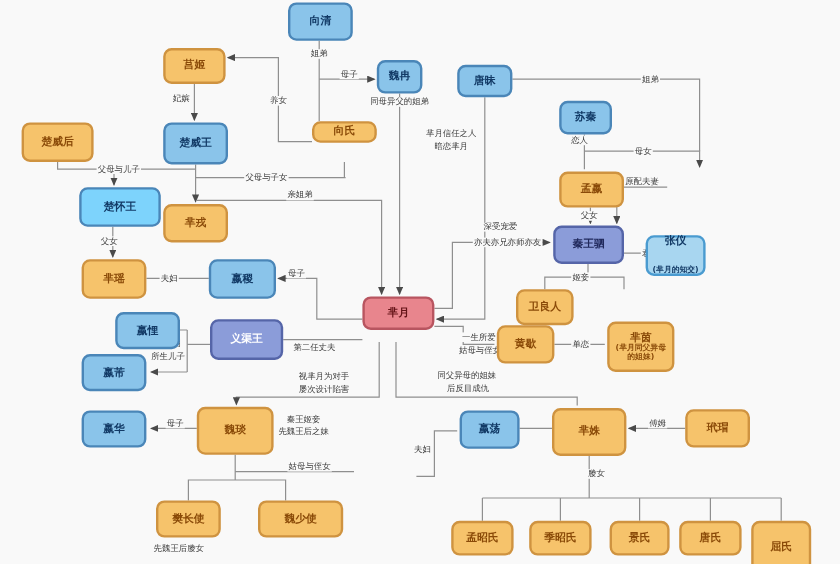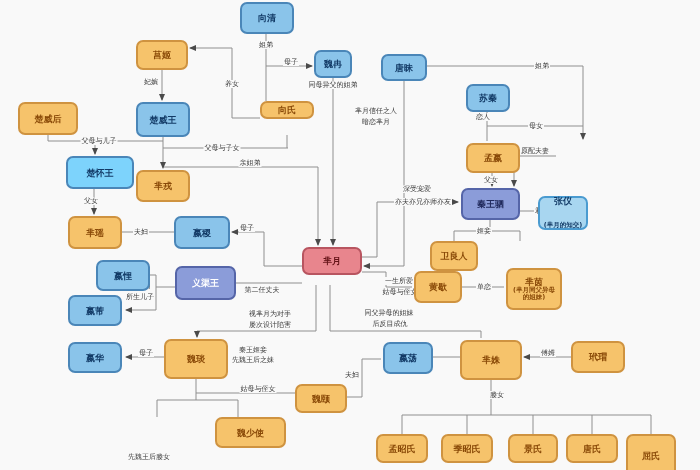--- a/index.html
+++ b/index.html
@@ -191,31 +191,31 @@
       <span>芈茵</span>
       <span class="sub">(芈月同父异母</span>
       <span class="sub">的姐妹)</span>
     </div>
     <div class="node" style="left: 68px; top: 342px; width: 54px; height: 31px; background: rgb(138, 196, 234); border-color: rgb(74, 134, 184); color: rgb(18, 58, 102);">
       <span>嬴华</span>
     </div>
     <div class="node" style="left: 164px; top: 339px; width: 64px; height: 40px; background: rgb(246, 195, 107); border-color: rgb(207, 147, 64); color: rgb(138, 74, 8);">
       <span>魏琰</span>
     </div>
-    <div class="node" style="left: 295px; top: 384px; width: 52px; height: 29px; background: rgb(246, 195, 107); border-color: rgb(207, 147, 64); color: rgb(138, 74, 8);">
-      <span>魏颐</span>
-    </div>
     <div class="node" style="left: 383px; top: 342px; width: 50px; height: 32px; background: rgb(138, 196, 234); border-color: rgb(74, 134, 184); color: rgb(18, 58, 102);">
       <span>嬴荡</span>
     </div>
     <div class="node" style="left: 460px; top: 340px; width: 62px; height: 40px; background: rgb(246, 195, 107); border-color: rgb(207, 147, 64); color: rgb(138, 74, 8);">
       <span>芈姝</span>
     </div>
     <div class="node" style="left: 571px; top: 341px; width: 54px; height: 32px; background: rgb(246, 195, 107); border-color: rgb(207, 147, 64); color: rgb(138, 74, 8);">
       <span>玳瑁</span>
+    </div>
+    <div class="node" style="left: 130px; top: 417px; width: 54px; height: 31px; background: rgb(246, 195, 107); border-color: rgb(207, 147, 64); color: rgb(138, 74, 8);">
+      <span>樊长使</span>
     </div>
     <div class="node" style="left: 215px; top: 417px; width: 71px; height: 31px; background: rgb(246, 195, 107); border-color: rgb(207, 147, 64); color: rgb(138, 74, 8);">
       <span>魏少使</span>
     </div>
     <div class="node" style="left: 376px; top: 434px; width: 52px; height: 29px; background: rgb(246, 195, 107); border-color: rgb(207, 147, 64); color: rgb(138, 74, 8);">
       <span>孟昭氏</span>
     </div>
     <div class="node" style="left: 441px; top: 434px; width: 52px; height: 29px; background: rgb(246, 195, 107); border-color: rgb(207, 147, 64); color: rgb(138, 74, 8);">
       <span>季昭氏</span>
     </div>

